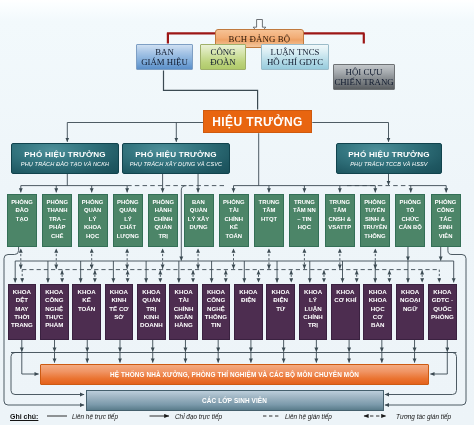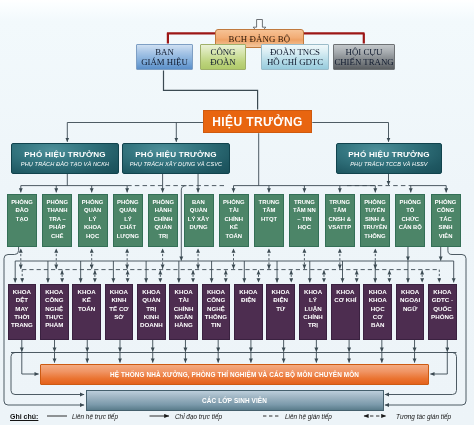--- a/index.html
+++ b/index.html
@@ -19,21 +19,21 @@
 
   .org{top:44px;height:26.2px;border-radius:1px;color:#101a2e;
        font-family:"Liberation Serif",serif;font-size:8.8px;line-height:10.6px;}
   .org.blue{left:136px;width:57px;border:1px solid #7e9fc4;
       background:linear-gradient(180deg,#cfe0f2 0%,#aac7e7 28%,#7aa8d8 72%,#5b8fc9 100%);}
   .org.green{left:200px;width:46px;border:1px solid #9fb06a;
       background:linear-gradient(180deg,#eaf1d6 0%,#d6e5ae 32%,#bcd37c 72%,#b0ca6a 100%);}
   .org.cyan{left:261px;width:68px;border:1px solid #9bbcc9;
       background:linear-gradient(180deg,#f0f8fa 0%,#d8edf3 30%,#b0d9e6 72%,#97cbdc 100%);}
   .org.grey{left:333px;width:62px;border:1px solid #6e7275;
-      background:linear-gradient(180deg,#c3c7ca 0%,#a6abaf 30%,#74797d 75%,#5a5e61 100%);}
+      background:linear-gradient(180deg,#c3c7ca 0%,#a6abaf 30%,#74797d 75%,#5a5e61 100%);margin-top:20px;}
 
   #ht{left:203px;top:110px;width:109px;height:23px;border:1px solid #cf5a0f;
       background:#e86510;color:#fff;font-weight:bold;font-size:12px;letter-spacing:.4px;}
 
   .pht{top:143px;height:31px;border-radius:2px;border:1px solid #11434d;
        background:radial-gradient(ellipse 115% 150% at 38% 20%, #4e909a 0%, #347680 28%, #1f5862 60%, #11424c 100%);
        color:#ffffff;align-items:center;}
   .pht .t{font-weight:bold;font-size:8.1px;letter-spacing:.25px;}
   .pht .s{font-style:italic;font-size:5.6px;margin-top:2px;letter-spacing:.1px;}
   #pht1{left:11px;width:108px;}
@@ -284,21 +284,21 @@
       <span>BCH ĐẢNG BỘ</span>
     </div>
 <div class="bx org blue">
       <span>BAN</span>
       <span>GIÁM HIỆU</span>
     </div>
 <div class="bx org green">
       <span>CÔNG ĐOÀN</span>
     </div>
 <div class="bx org cyan">
-      <span>ĐOÀN TNCS</span>
+      <span>LUẬN TNCS</span>
       <span>HỒ CHÍ GDTC</span>
     </div>
 <div class="bx org grey">
       <span>HỘI CỰU</span>
       <span>CHIẾN TRANG</span>
     </div>
 <div class="bx" id="ht">
       <span>HIỆU TRƯỞNG</span>
     </div>
 <div class="bx pht" id="pht1">

